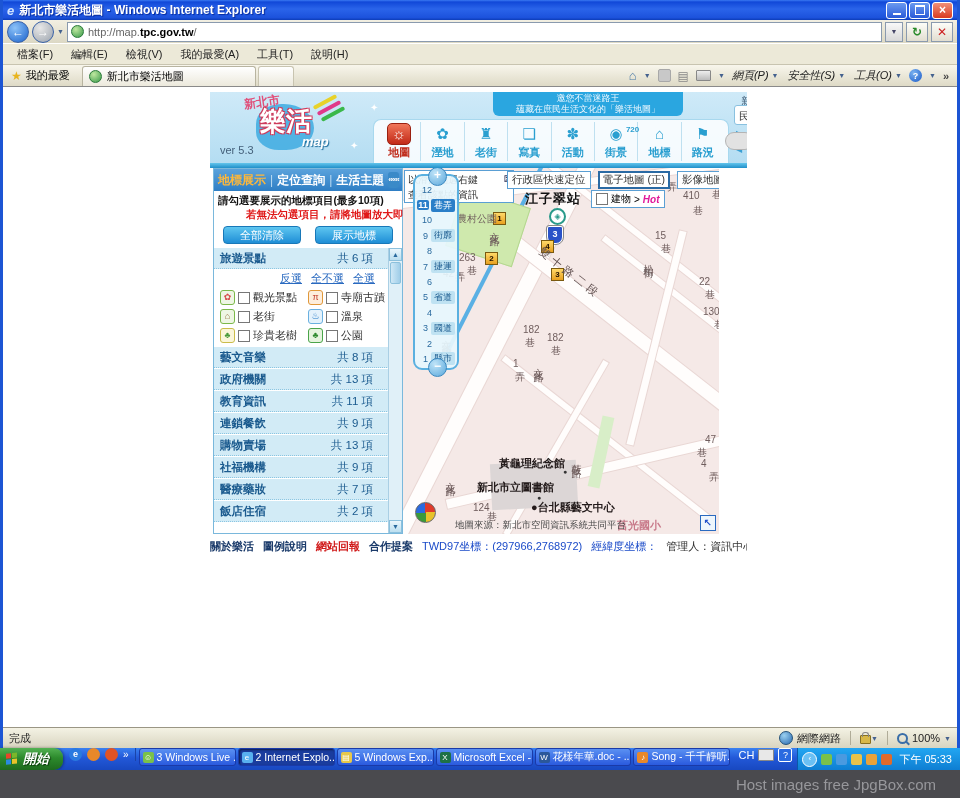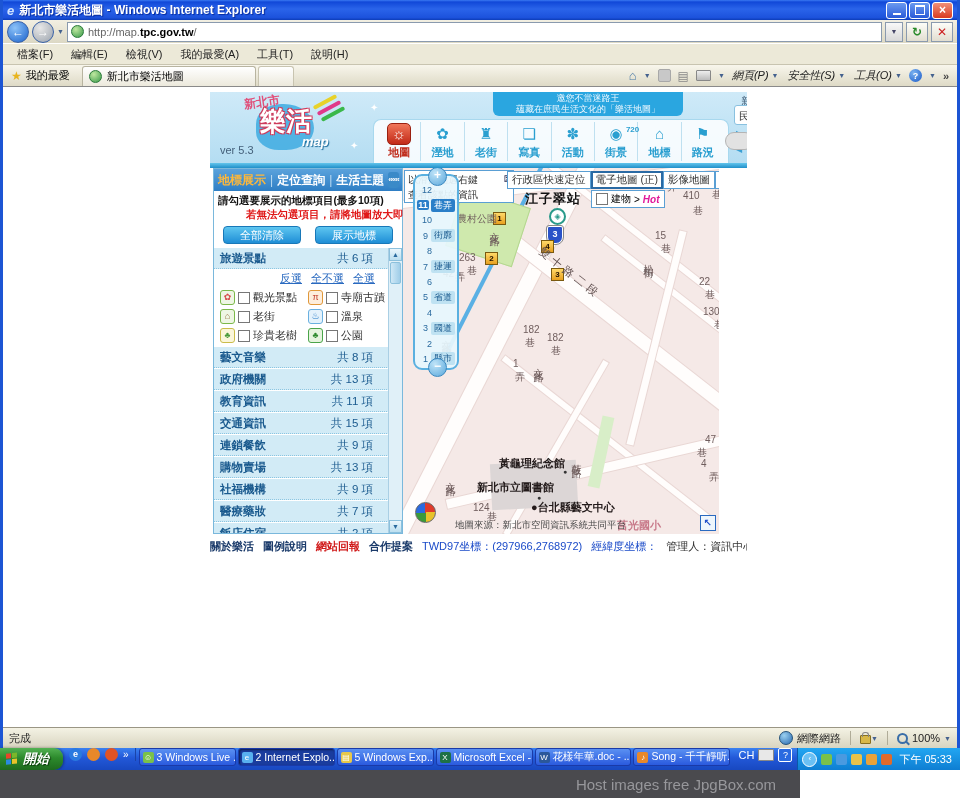--- a/index.html
+++ b/index.html
@@ -139,21 +139,21 @@
   .ml.dot{font-size:7px;color:#333;}
   .marker{position:absolute;width:11px;height:11px;background:linear-gradient(#ffd968,#e8a020);border:1px solid #7a5a10;
     font-size:8px;font-weight:bold;color:#201000;text-align:center;line-height:11px;}
   .shield{position:absolute;width:14px;height:16px;background:#2a52c8;border:1px solid #fff;outline:1px solid #888;
     border-radius:2px 2px 7px 7px;color:#fff;font-size:9px;font-weight:bold;text-align:center;line-height:15px;}
   .stnic{position:absolute;width:13px;height:13px;border-radius:50%;background:#fff;border:2px solid #2a9a8a;
     color:#2a9a8a;font-size:8px;line-height:13px;text-align:center;font-weight:bold;}
   .maptip{position:absolute;left:1px;top:2px;width:110px;height:33px;background:#fff;border:1px solid #5a9fd4;
     font-size:10px;line-height:15px;padding:1px 3px;box-sizing:border-box;color:#333;z-index:1;}
   .tipclose{position:absolute;right:1px;top:0;font-size:10px;color:#335;}
-  .mapbtns{position:absolute;left:104px;top:3px;display:flex;z-index:2;}
+  .mapbtns{position:absolute;left:104px;top:3px;display:flex;gap:7px;z-index:2;}
   .map-btn{font-family:inherit;font-size:10.5px;color:#333;background:#fff;border:1px solid #5a9fd4;padding:1px 4px;white-space:nowrap;}
   .map-btn.sel{border:2px solid #2a6aa4;padding:0 3px;}
   .bldrow{position:absolute;left:188px;top:22px;background:#fff;border:1px solid #5a9fd4;font-size:10px;padding:1px 4px;display:flex;align-items:center;gap:3px;z-index:2;}
   .hot{color:#e0189a;font-weight:bold;font-style:italic;}
   .zoomer{position:absolute;left:10px;top:6px;width:46px;height:196px;background:rgba(230,246,253,.93);
     border:2px solid #5ab0e0;border-radius:9px;z-index:3;box-sizing:border-box;padding:6px 2px 4px 2px;}
   .zbtn{position:absolute;left:13px;width:17px;height:17px;border-radius:50%;background:radial-gradient(circle at 35% 30%,#bfe4f8,#5aa8dc);
     border:1px solid #3a88c0;color:#fff;font-size:12px;font-weight:bold;line-height:15px;text-align:center;z-index:4;}
   .zplus{top:-9px;} .zminus{bottom:-9px;}
   .zrow{height:15.4px;display:flex;align-items:center;}
@@ -194,21 +194,21 @@
   .tbtn.active{background:#1a3c9e;box-shadow:inset 1px 1px 2px rgba(0,0,0,.5);}
   .tbic{flex:0 0 11px;width:11px;height:11px;border-radius:2px;font-size:8px;line-height:11px;text-align:center;color:#fff;}
   .langzone{display:flex;align-items:center;gap:4px;color:#fff;font-size:11px;padding:0 5px;}
   .kbdic{width:14px;height:10px;background:#e8e8e8;border:1px solid #888;border-radius:1px;}
   .qic{width:12px;height:12px;background:#2a6ae0;border:1px solid #fff;border-radius:2px;color:#fff;font-size:9px;line-height:12px;text-align:center;}
   .tray{height:22px;background:linear-gradient(180deg,#22a6f2,#0e7ed2);border-left:1px solid #0a58a8;display:flex;align-items:center;gap:4px;padding:0 8px 0 4px;}
   .collic{width:13px;height:13px;border-radius:50%;background:#6ac0f4;border:1px solid #fff;color:#fff;font-size:8px;line-height:12px;text-align:center;}
   .trayic{width:11px;height:11px;border-radius:2px;}
   .clock{color:#fff;font-size:11px;margin-left:3px;white-space:nowrap;}
   
-  .bottomstrip{position:absolute;left:0;top:770px;width:800px;height:28px;background:#4a4a4e;display:flex;align-items:center;justify-content:flex-end;padding-right:24px;box-sizing:border-box;}
+  .bottomstrip{position:absolute;left:0;top:770px;width:960px;height:28px;background:#4a4a4e;display:flex;align-items:center;justify-content:flex-end;padding-right:24px;box-sizing:border-box;}
   .wm{color:#97979b;font-size:15px;}
 </style>
 </head>
 <body>
 
 <div class="screen">
  <div class="winframe">
 
   <div class="titlebar">
     <span class="ie-ic">e</span>
@@ -402,24 +402,20 @@
                     <span class="cat-name">藝文音樂</span>
                     <span class="cat-count">共 8 項</span>
                   </div>
                   <div class="cat-row">
                     <span class="cat-name">政府機關</span>
                     <span class="cat-count">共 13 項</span>
                   </div>
                   <div class="cat-row">
                     <span class="cat-name">教育資訊</span>
                     <span class="cat-count">共 11 項</span>
-                  </div>
-                  <div class="cat-row">
-                    <span class="cat-name">交通資訊</span>
-                    <span class="cat-count">共 15 項</span>
                   </div>
                   <div class="cat-row">
                     <span class="cat-name">連鎖餐飲</span>
                     <span class="cat-count">共 9 項</span>
                   </div>
                   <div class="cat-row">
                     <span class="cat-name">購物賣場</span>
                     <span class="cat-count">共 13 項</span>
                   </div>
                   <div class="cat-row">

